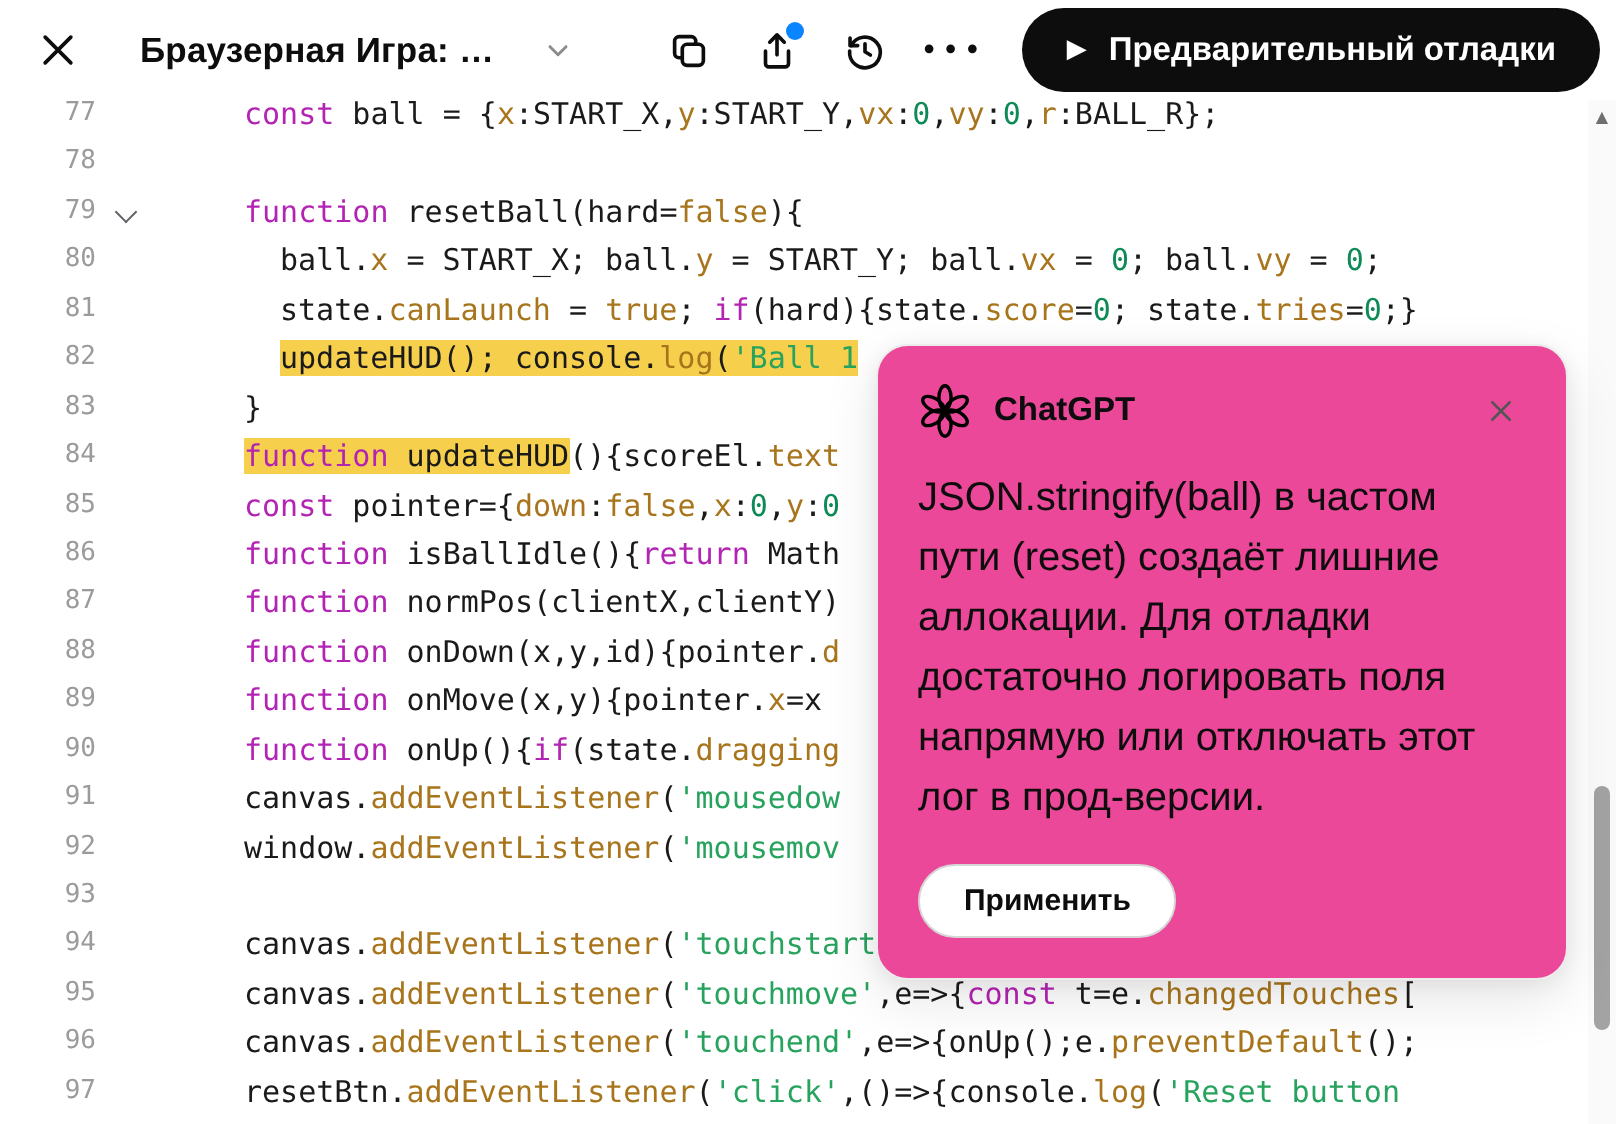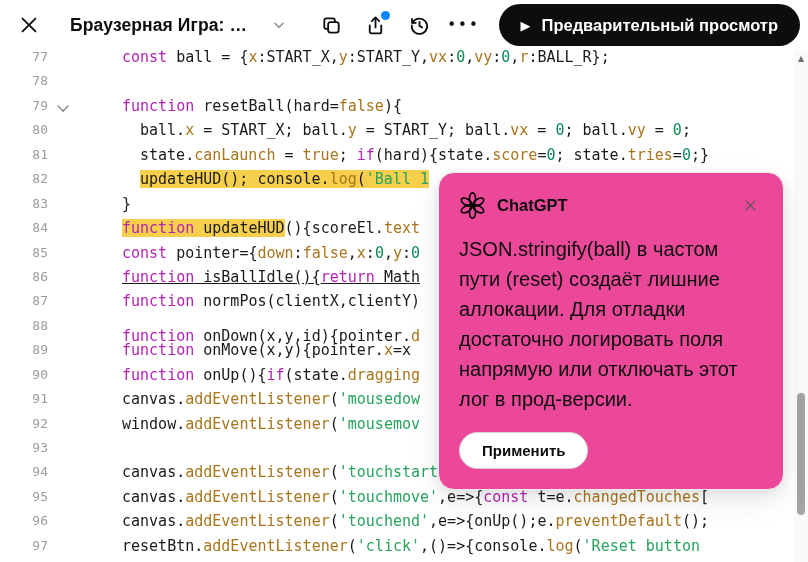--- a/index.html
+++ b/index.html
@@ -79,23 +79,23 @@
   <div id="lines">
       <div class="row"><span class="gut">77</span><span class="code" style="left: 122px;"><span class="k">const</span><span class="d"> ball = {</span><span class="p">x</span><span class="d">:START_X,</span><span class="p">y</span><span class="d">:START_Y,</span><span class="p">vx</span><span class="d">:</span><span class="n">0</span><span class="d">,</span><span class="p">vy</span><span class="d">:</span><span class="n">0</span><span class="d">,</span><span class="p">r</span><span class="d">:BALL_R};</span></span></div>
       <div class="row"><span class="gut">78</span><span class="code" style="left: 122px;"></span></div>
       <div class="row"><span class="gut">79</span><span class="fold"></span><span class="code" style="left: 122px;"><span class="k">function</span><span class="d"> resetBall(hard=</span><span class="p">false</span><span class="d">){</span></span></div>
       <div class="row"><span class="gut">80</span><span class="code" style="left: 140px;"><span class="d">ball.</span><span class="p">x</span><span class="d"> = START_X; ball.</span><span class="p">y</span><span class="d"> = START_Y; ball.</span><span class="p">vx</span><span class="d"> = </span><span class="n">0</span><span class="d">; ball.</span><span class="p">vy</span><span class="d"> = </span><span class="n">0</span><span class="d">;</span></span></div>
       <div class="row"><span class="gut">81</span><span class="code" style="left: 140px;"><span class="d">state.</span><span class="p">canLaunch</span><span class="d"> = </span><span class="p">true</span><span class="d">; </span><span class="k">if</span><span class="d">(hard){state.</span><span class="p">score</span><span class="d">=</span><span class="n">0</span><span class="d">; state.</span><span class="p">tries</span><span class="d">=</span><span class="n">0</span><span class="d">;}</span></span></div>
       <div class="row"><span class="gut">82</span><span class="code" style="left: 140px;"><span class="d hl">updateHU</span><span class="caret hl"></span><span class="d hl">D(); console.</span><span class="p hl">log</span><span class="d hl">(</span><span class="s hl">'Ball 1</span></span></div>
       <div class="row"><span class="gut">83</span><span class="code" style="left: 122px;"><span class="d">}</span></span></div>
       <div class="row"><span class="gut">84</span><span class="code" style="left: 122px;"><span class="k hl">function</span><span class="d hl"> updateHUD</span><span class="d">(){scoreEl.</span><span class="p">text</span></span></div>
       <div class="row"><span class="gut">85</span><span class="code" style="left: 122px;"><span class="k">const</span><span class="d"> pointer={</span><span class="p">down</span><span class="d">:</span><span class="p">false</span><span class="d">,</span><span class="p">x</span><span class="d">:</span><span class="n">0</span><span class="d">,</span><span class="p">y</span><span class="d">:</span><span class="n">0</span></span></div>
-      <div class="row"><span class="gut">86</span><span class="code" style="left: 122px; text-decoration: underline;"><span class="k">function</span><span class="d"> isBallIdle(){</span><span class="k">return</span><span class="d"> Math</span></span></div>
+      <div class="row"><span class="gut">86</span><span class="code" style="left: 122px;"><span class="k">function</span><span class="d"> isBallIdle(){</span><span class="k">return</span><span class="d"> Math</span></span></div>
       <div class="row"><span class="gut">87</span><span class="code" style="left: 122px;"><span class="k">function</span><span class="d"> normPos(clientX,clientY)</span></span></div>
-      <div class="row"><span class="gut">88</span><span class="code" style="left: 122px; margin-top: 10px;"><span class="k">function</span><span class="d"> onDown(x,y,id){pointer.</span><span class="p">d</span></span></div>
+      <div class="row"><span class="gut">88</span><span class="code" style="left: 122px;"><span class="k">function</span><span class="d"> onDown(x,y,id){pointer.</span><span class="p">d</span></span></div>
       <div class="row"><span class="gut">89</span><span class="code" style="left: 122px;"><span class="k">function</span><span class="d"> onMove(x,y){pointer.</span><span class="p">x</span><span class="d">=x</span></span></div>
       <div class="row"><span class="gut">90</span><span class="code" style="left: 122px;"><span class="k">function</span><span class="d"> onUp(){</span><span class="k">if</span><span class="d">(state.</span><span class="p">dragging</span></span></div>
       <div class="row"><span class="gut">91</span><span class="code" style="left: 122px;"><span class="d">canvas.</span><span class="p">addEventListener</span><span class="d">(</span><span class="s">'mousedow</span></span></div>
       <div class="row"><span class="gut">92</span><span class="code" style="left: 122px;"><span class="d">window.</span><span class="p">addEventListener</span><span class="d">(</span><span class="s">'mousemov</span></span></div>
       <div class="row"><span class="gut">93</span></div>
       <div class="row"><span class="gut">94</span><span class="code" style="left: 122px;"><span class="d">canvas.</span><span class="p">addEventListener</span><span class="d">(</span><span class="s">'touchstart'</span><span class="d">,e=&gt;{</span><span class="k">const</span><span class="d"> t=e.</span><span class="p">changedTouches</span></span></div>
       <div class="row"><span class="gut">95</span><span class="code" style="left: 122px;"><span class="d">canvas.</span><span class="p">addEventListener</span><span class="d">(</span><span class="s">'touchmove'</span><span class="d">,e=&gt;{</span><span class="k">const</span><span class="d"> t=e.</span><span class="p">changedTouches</span><span class="d">[</span></span></div>
       <div class="row"><span class="gut">96</span><span class="code" style="left: 122px;"><span class="d">canvas.</span><span class="p">addEventListener</span><span class="d">(</span><span class="s">'touchend'</span><span class="d">,e=&gt;{onUp();e.</span><span class="p">preventDefault</span><span class="d">();</span></span></div>
       <div class="row"><span class="gut">97</span><span class="code" style="left: 122px;"><span class="d">resetBtn.</span><span class="p">addEventListener</span><span class="d">(</span><span class="s">'click'</span><span class="d">,()=&gt;{console.</span><span class="p">log</span><span class="d">(</span><span class="s">'Reset button</span></span></div>
     </div>
@@ -132,21 +132,21 @@
             <path d="M4.8 9.2A8 8 0 1 1 4 12"></path>
             <path d="M4.2 5.2v4h4"></path>
             <path d="M12 8.2v4.2l2.8 1.7"></path>
           </svg>
       </button>
       <button class="icon-btn">
         <span class="more-glyph">•••</span>
       </button>
       <button class="preview-btn">
         <span class="play-glyph">▶</span>
-        <span>Предварительный просмотр</span>
+        <span>Предварительный отладки</span>
       </button>
     </div>
   </div>
 
   <div class="sbar">
     <div class="up">▲</div>
     <div class="sthumb"></div>
   </div>
 
   <div class="popup">

